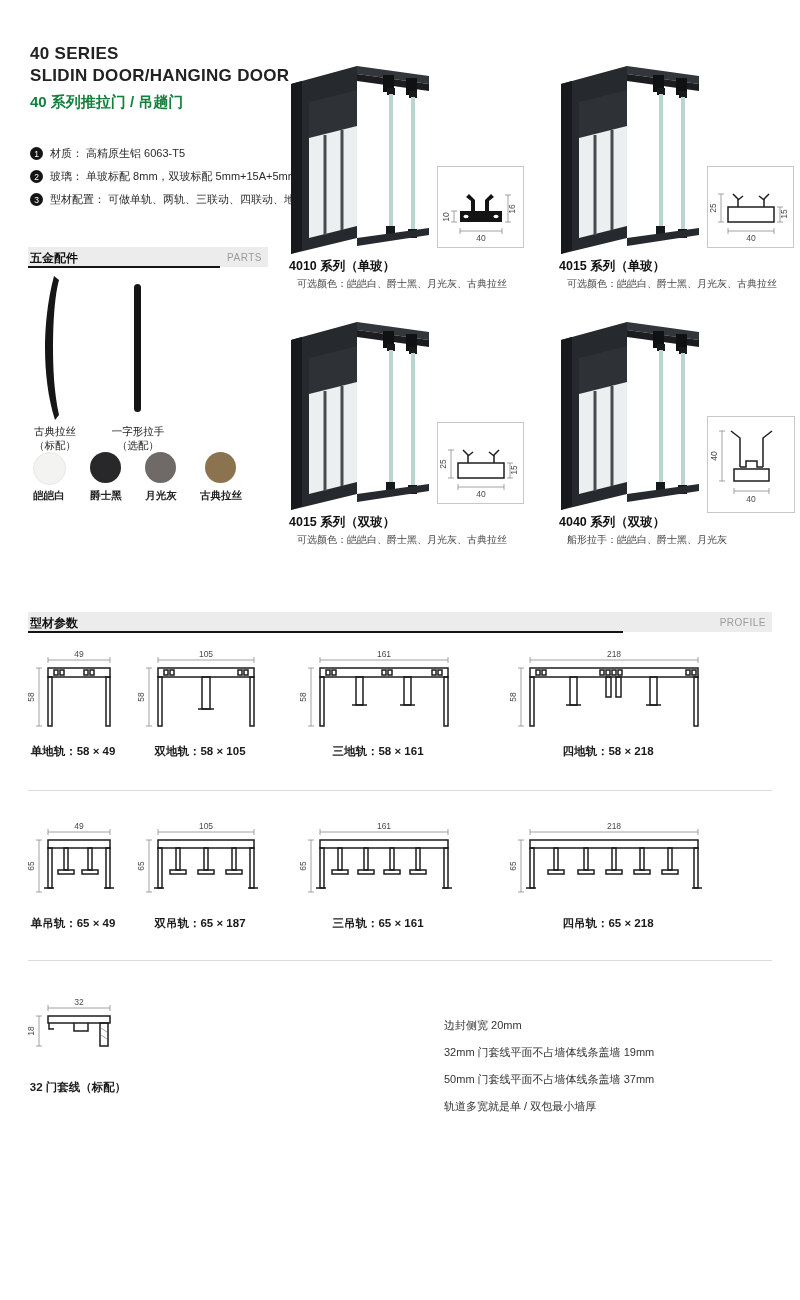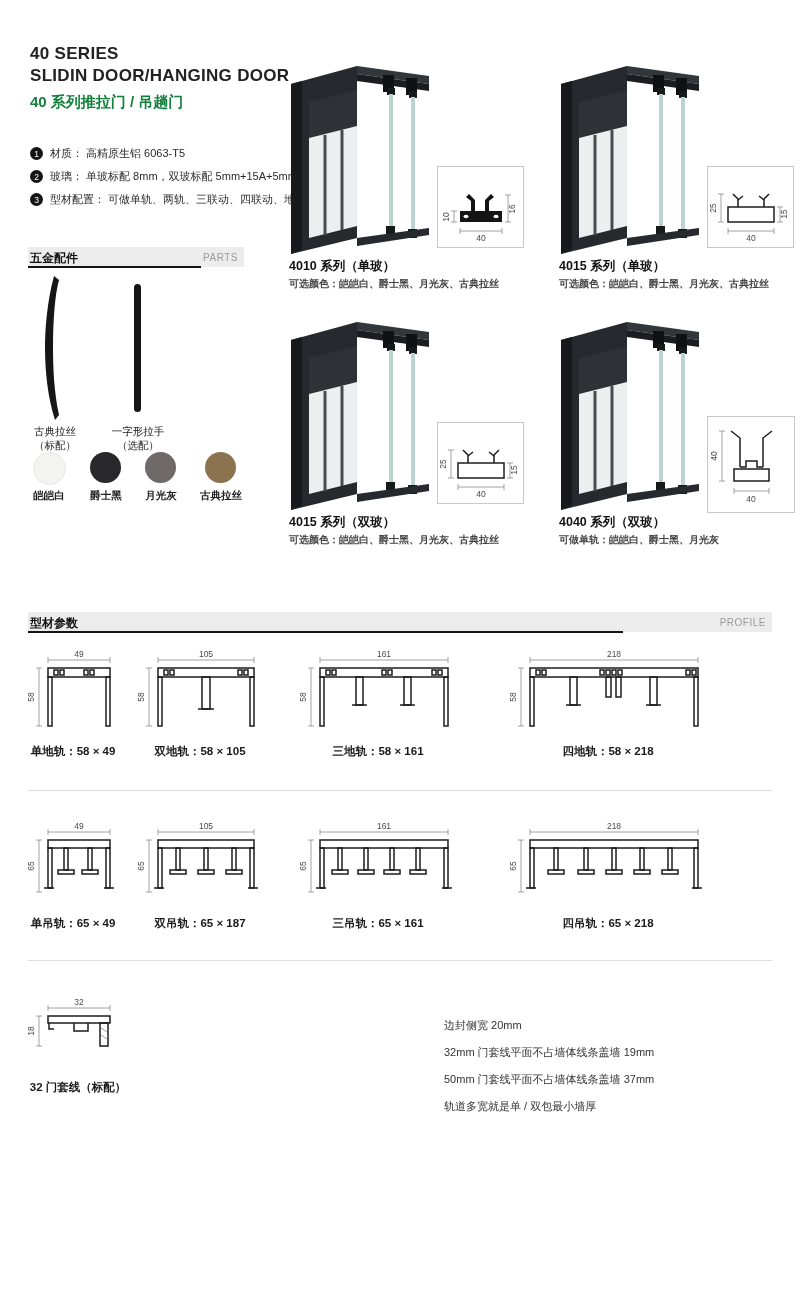--- a/index.html
+++ b/index.html
@@ -23,21 +23,21 @@
   .hlabel{position:absolute;width:90px;text-align:center;font-size:10.5px;line-height:14px;color:#222;}
   
   .swatch{position:absolute;width:31px;height:31px;border-radius:50%;}
   .swatch.light{border:1px solid #e7e7e5;}
   .clabel{position:absolute;width:64px;text-align:center;font-size:10.5px;color:#222;font-weight:bold;}
   
   .pcell{position:absolute;width:240px;height:258px;}
   .door-slot{position:absolute;left:0;top:0;width:148px;height:196px;}
   .pbox{position:absolute;border:1px solid #c8c8c8;background:#fff;}
   .pname{position:absolute;left:2px;top:200px;font-size:12.5px;font-weight:bold;color:#111;}
-  .pcolors{position:absolute;left:2px;top:219px;font-size:10px;color:#444;font-weight:bold;}
+  .pcolors{position:absolute;left:10px;top:219px;font-size:10px;color:#444;}
   
   .tk{stroke:#1c1c1c;stroke-width:1.5;fill:none;}
   .tkf{fill:#141414;stroke:none;}
   .dm{stroke:#8a8a8a;stroke-width:.8;fill:none;}
   .dtx{font-size:8.5px;fill:#4a4a4a;}
   .tcell{position:absolute;}
   .tlabel{font-size:11.5px;font-weight:600;color:#1a1a1a;text-align:center;margin-top:6px;}
   .divider{position:absolute;left:28px;width:744px;height:1px;background:#dcdcdc;}
   .note-line{font-size:11px;color:#333;line-height:27px;white-space:nowrap;margin-left:44px;}
 </style>
@@ -56,21 +56,21 @@
   </div>
   <div class="abs spec" style="left:30px;top:169px">
     <span class="bullet">2</span>
     <span>玻璃： 单玻标配 8mm，双玻标配 5mm+15A+5mm</span>
   </div>
   <div class="abs spec" style="left:30px;top:192px">
     <span class="bullet">3</span>
     <span>型材配置： 可做单轨、两轨、三联动、四联动、地轨、吊轨</span>
   </div>
 
-  <div class="sbar" style="left:28px;top:247px;width:216px">
+  <div class="sbar" style="left:28px;top:247px;width:240px">
     <span class="cn">五金配件</span>
     <span class="en">PARTS</span>
   </div>
   <svg class="abs" style="left:42px;top:274px" width="22" height="148" viewBox="0 0 22 148">
     <path d="M12 2 C5 28 3 55 3 74 C3 98 6 124 13 146 L17 141 C12 118 11 94 11 72 C11 46 13 20 17 6 Z" fill="#161616"></path>
   </svg>
   <div class="handle-straight" style="left:134px;top:284px"></div>
   <div class="hlabel" style="left:10px;top:424px">
     <div>古典拉丝</div>
       <div>（标配）</div>
@@ -262,21 +262,21 @@
           <line class="dm" x1="11" y1="14" x2="17" y2="14"></line>
           <line class="dm" x1="11" y1="64" x2="17" y2="64"></line>
         <text class="dtx" transform="rotate(-90 9 39)" x="9" y="39" text-anchor="middle">40</text>
         <line class="dm" x1="26" y1="74" x2="61" y2="74"></line>
           <line class="dm" x1="26" y1="71" x2="26" y2="77"></line>
           <line class="dm" x1="61" y1="71" x2="61" y2="77"></line>
         <text class="dtx" x="43" y="85" text-anchor="middle">40</text>
       </svg>
     </div>
     <div class="pname">4040 系列（双玻）</div>
-    <div class="pcolors">可做单轨：皑皑白、爵士黑、月光灰</div>
+    <div class="pcolors">船形拉手：皑皑白、爵士黑、月光灰</div>
   </div>
 
   <div class="sbar" style="left:28px;top:612px;width:744px">
     <span class="cn">型材参数</span>
     <span class="en">PROFILE</span>
   </div>
 
   <div class="tcell" style="left:28px;top:650px">
     <svg width="90" height="84" viewBox="0 0 90 84">
       <line class="dm" x1="20" y1="10" x2="82" y2="10"></line>

